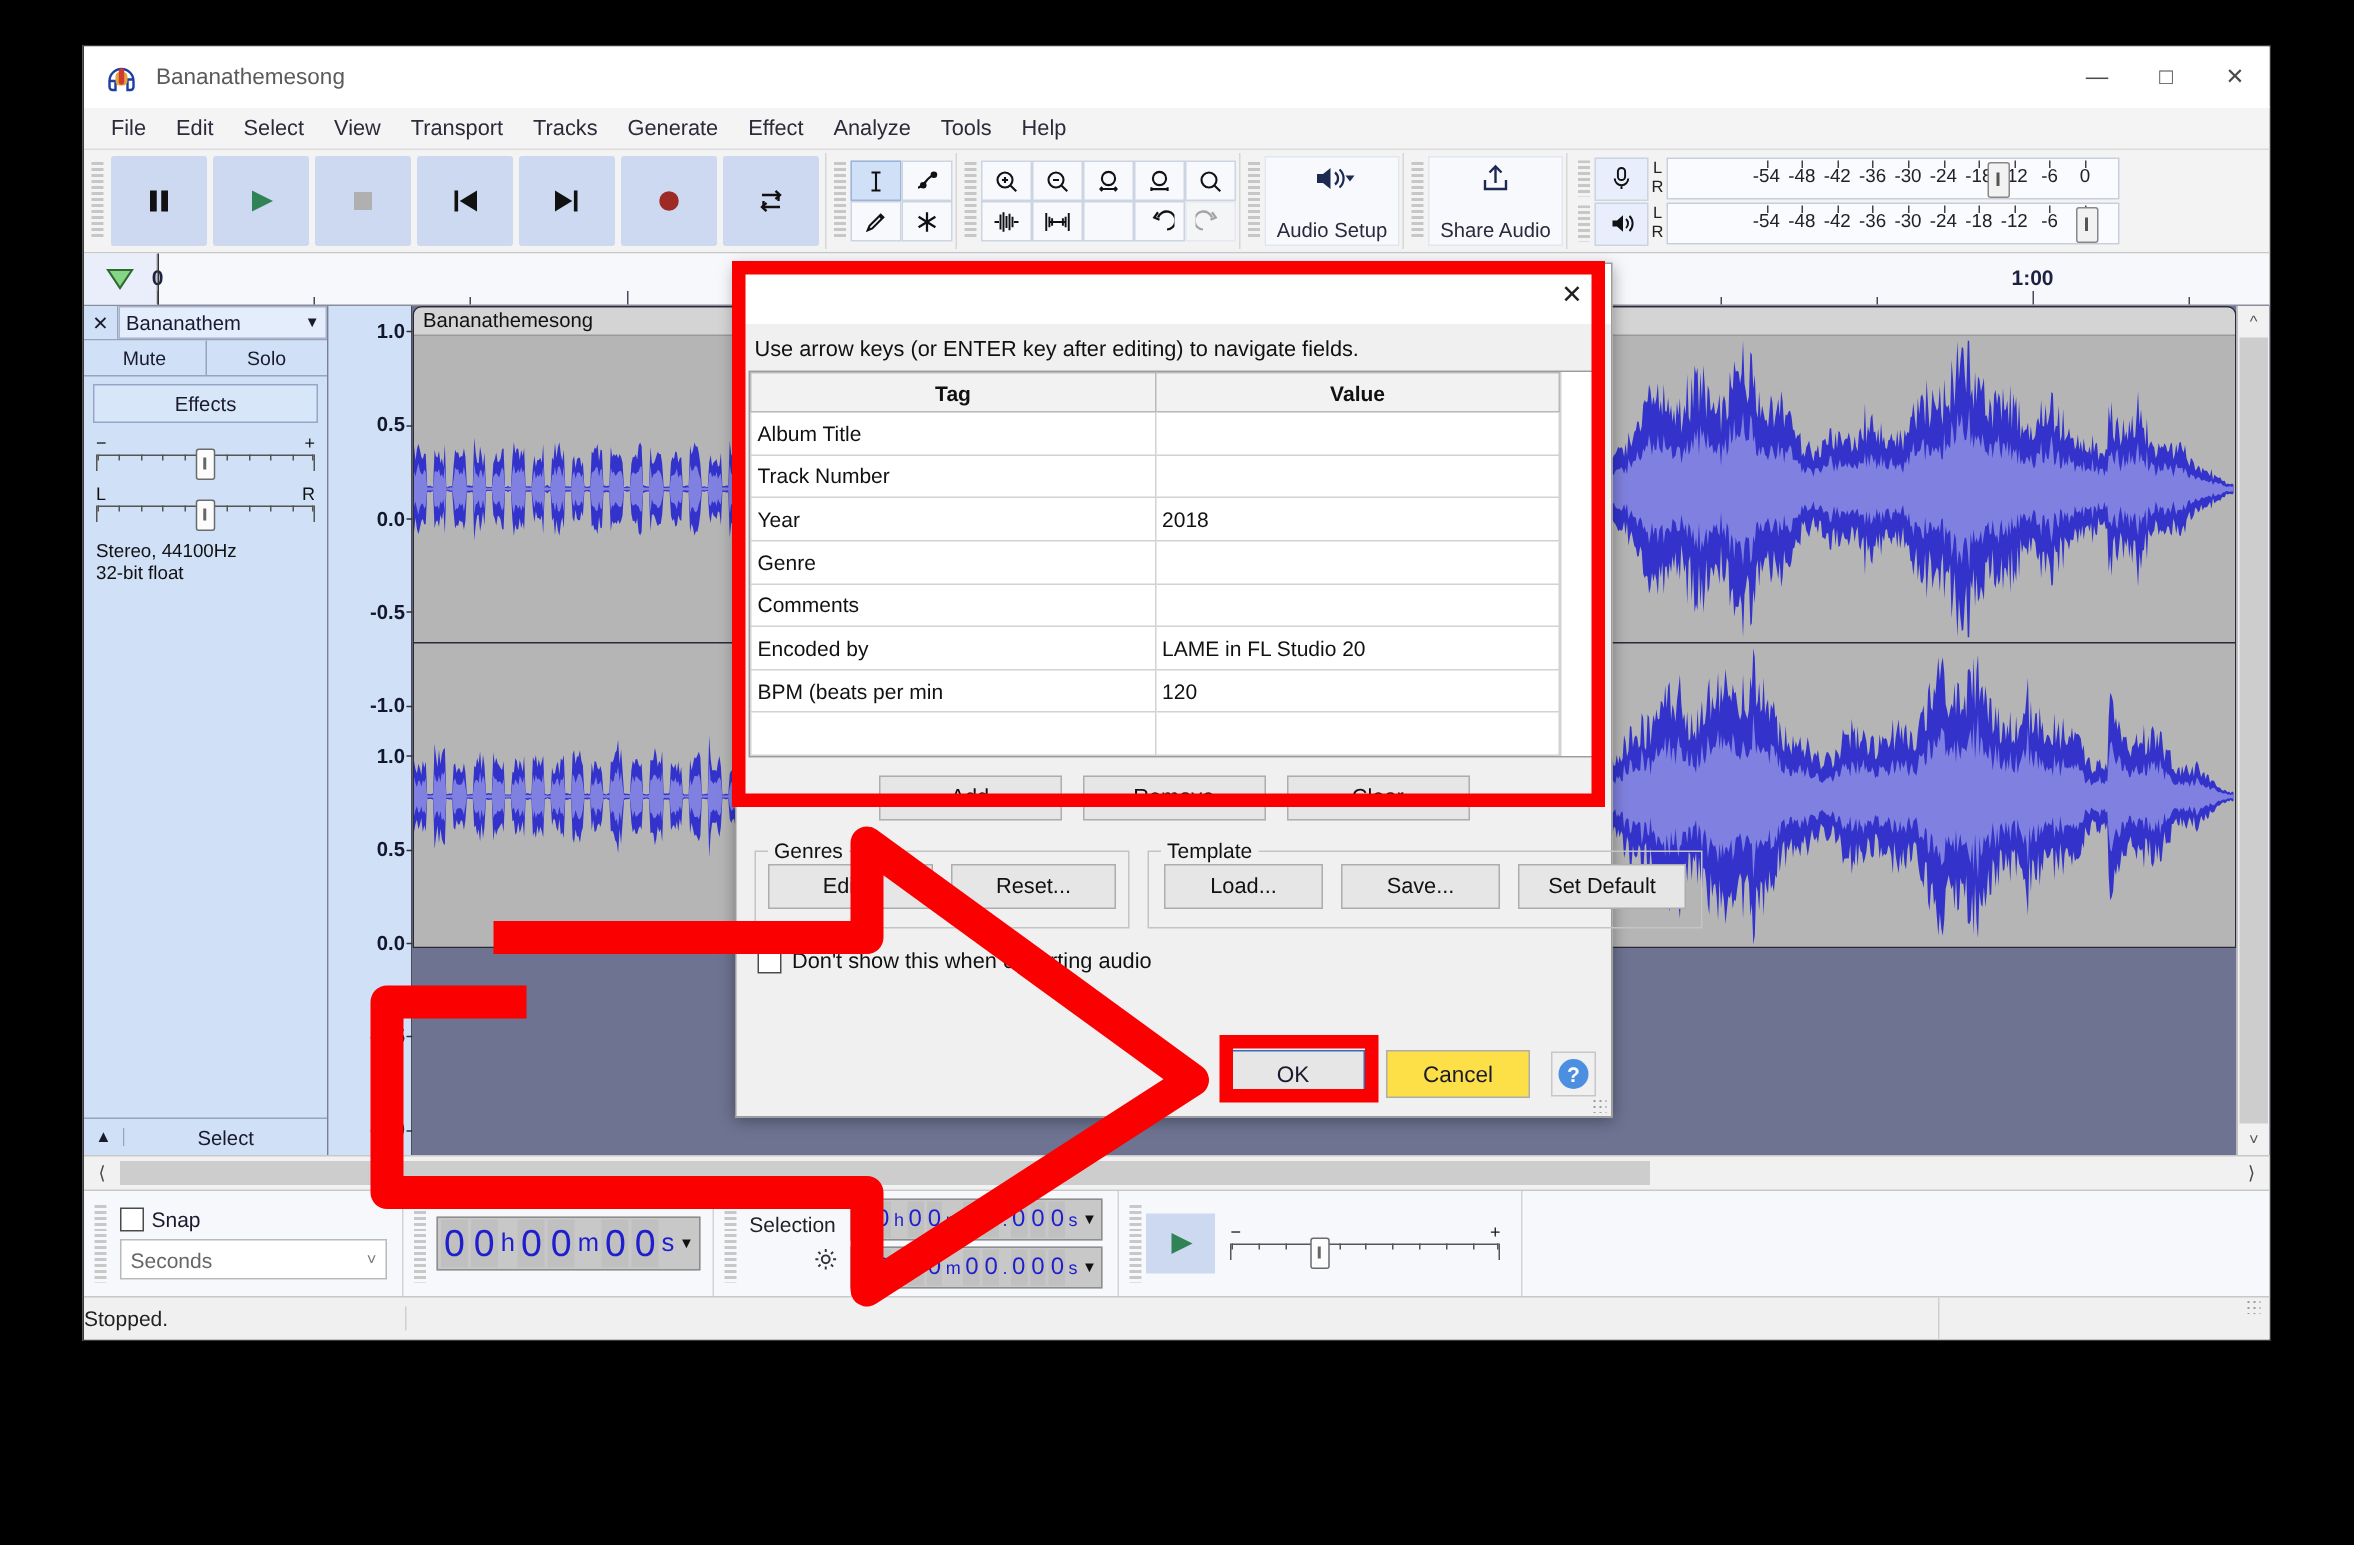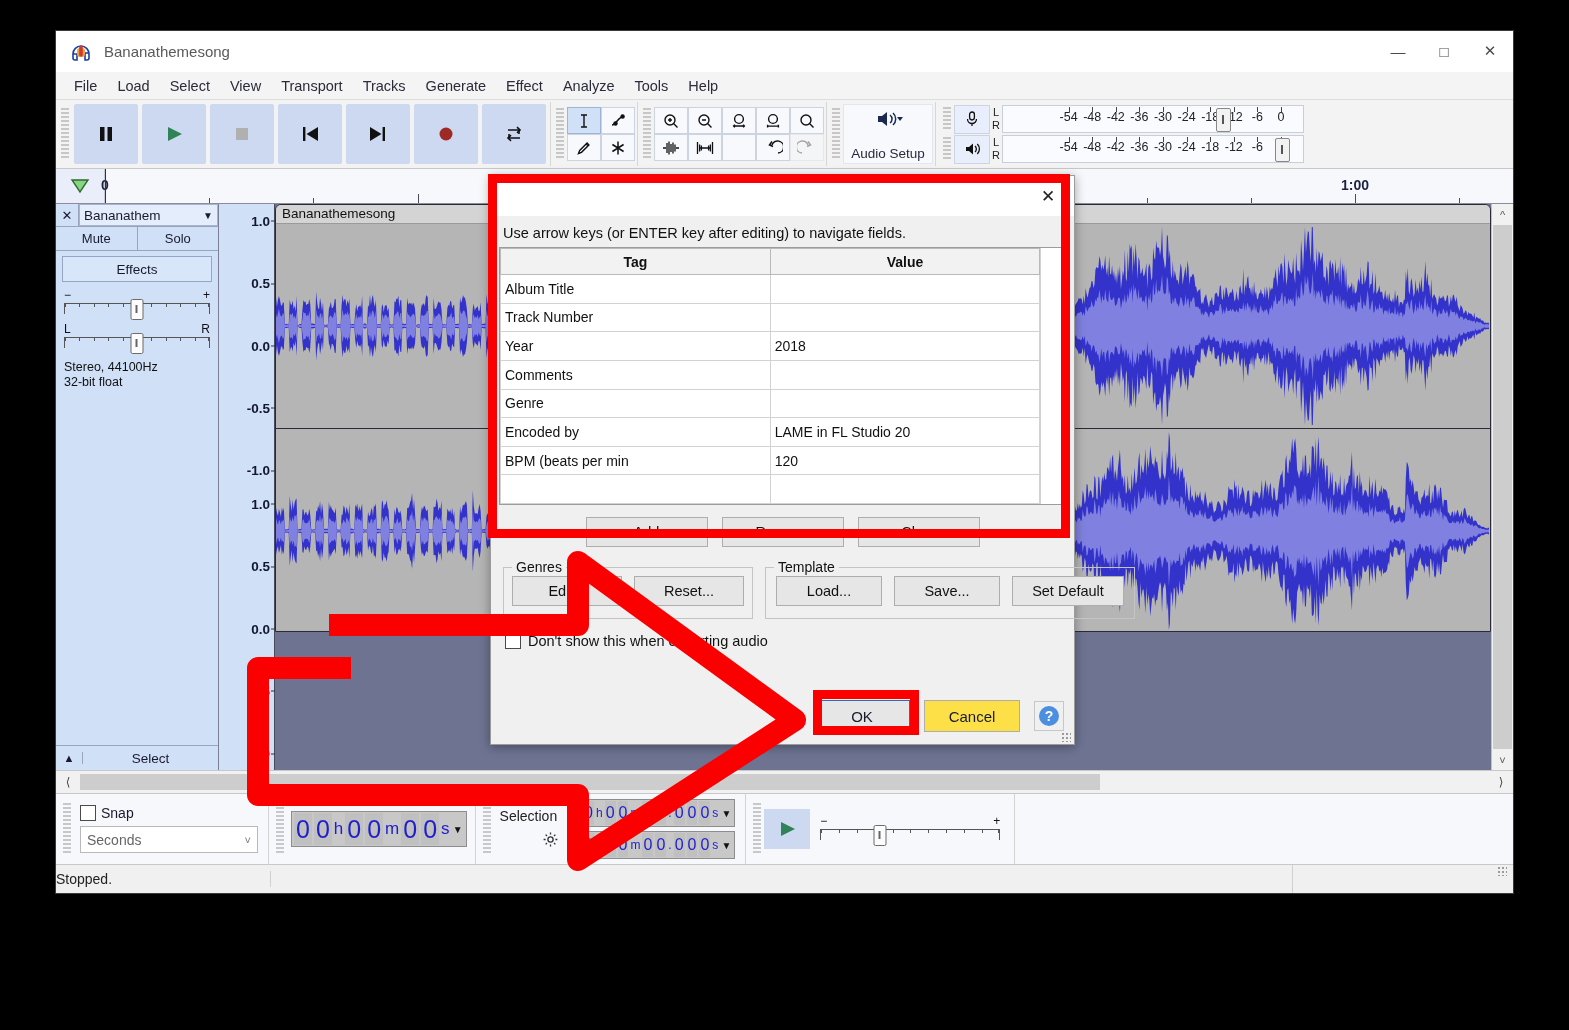--- a/index.html
+++ b/index.html
@@ -217,21 +217,21 @@
     <span id="win-title">Bananathemesong</span>
     <div class="win-btns">
       <div class="win-btn">—</div>
       <div class="win-btn">□</div>
       <div class="win-btn">✕</div>
     </div>
   </div>
 
   <div id="menubar">
     <div class="menu-item">File</div>
-    <div class="menu-item">Load</div>
+    <div class="menu-item">Edit</div>
     <div class="menu-item">Select</div>
     <div class="menu-item">View</div>
     <div class="menu-item">Transport</div>
     <div class="menu-item">Tracks</div>
     <div class="menu-item">Generate</div>
     <div class="menu-item">Effect</div>
     <div class="menu-item">Analyze</div>
     <div class="menu-item">Tools</div>
     <div class="menu-item">Help</div>
   </div>
@@ -378,20 +378,31 @@
       <div class="bigbtn">
         <svg width="32" height="22" viewBox="0 0 32 22">
             <polygon points="6,8 10,8 15,4 15,18 10,14 6,14" fill="#1c2a52"></polygon>
           <path d="M18 7a5 5 0 010 8M21 5a8 8 0 010 12" stroke="#1c2a52" stroke-width="1.5" fill="none"></path>
           <polygon points="25,9 31,9 28,13" fill="#1c2a52"></polygon>
           </svg>
         <span class="lbl">Audio Setup</span>
       </div>
     </div>
 
+    <div class="tb-group">
+      <div class="grip"></div>
+      <div class="bigbtn">
+        <svg width="26" height="22" viewBox="0 0 26 22" fill="none" stroke="#1c2a52" stroke-width="1.6">
+          <path d="M13 3v11"></path>
+            <path d="M9 7l4-4 4 4"></path>
+            <path d="M6 12v6h14v-6"></path>
+          </svg>
+        <span class="lbl">Share Audio</span>
+      </div>
+    </div>
 
     <div class="tb-group" style="flex-direction:column;justify-content:center;gap:2px;padding-left:4px;border-right:none;">
       <div class="meter-row">
         <div class="grip" style="height:24px"></div>
         <div class="meter-icon">
           <svg width="16" height="18" viewBox="0 0 16 18" fill="none" stroke="#111" stroke-width="1.3">
               <rect x="5.6" y="2" width="4.8" height="8" rx="2.4"></rect>
               <path d="M3.5 9a4.5 4.5 0 009 0M8 13.5V16"></path>
             </svg>
         </div>
@@ -757,25 +768,25 @@
           </tr>
           <tr>
             <td class="tagcell">Track Number</td>
             <td></td>
           </tr>
           <tr>
             <td class="tagcell">Year</td>
             <td>2018</td>
           </tr>
           <tr>
-            <td class="tagcell">Comments</td>
+            <td class="tagcell">Genre</td>
             <td></td>
           </tr>
           <tr>
-            <td class="tagcell">Genre</td>
+            <td class="tagcell">Comments</td>
             <td></td>
           </tr>
           <tr>
             <td class="tagcell">Encoded by</td>
             <td>LAME in FL Studio 20</td>
           </tr>
           <tr>
             <td class="tagcell">BPM (beats per min</td>
             <td>120</td>
           </tr>

